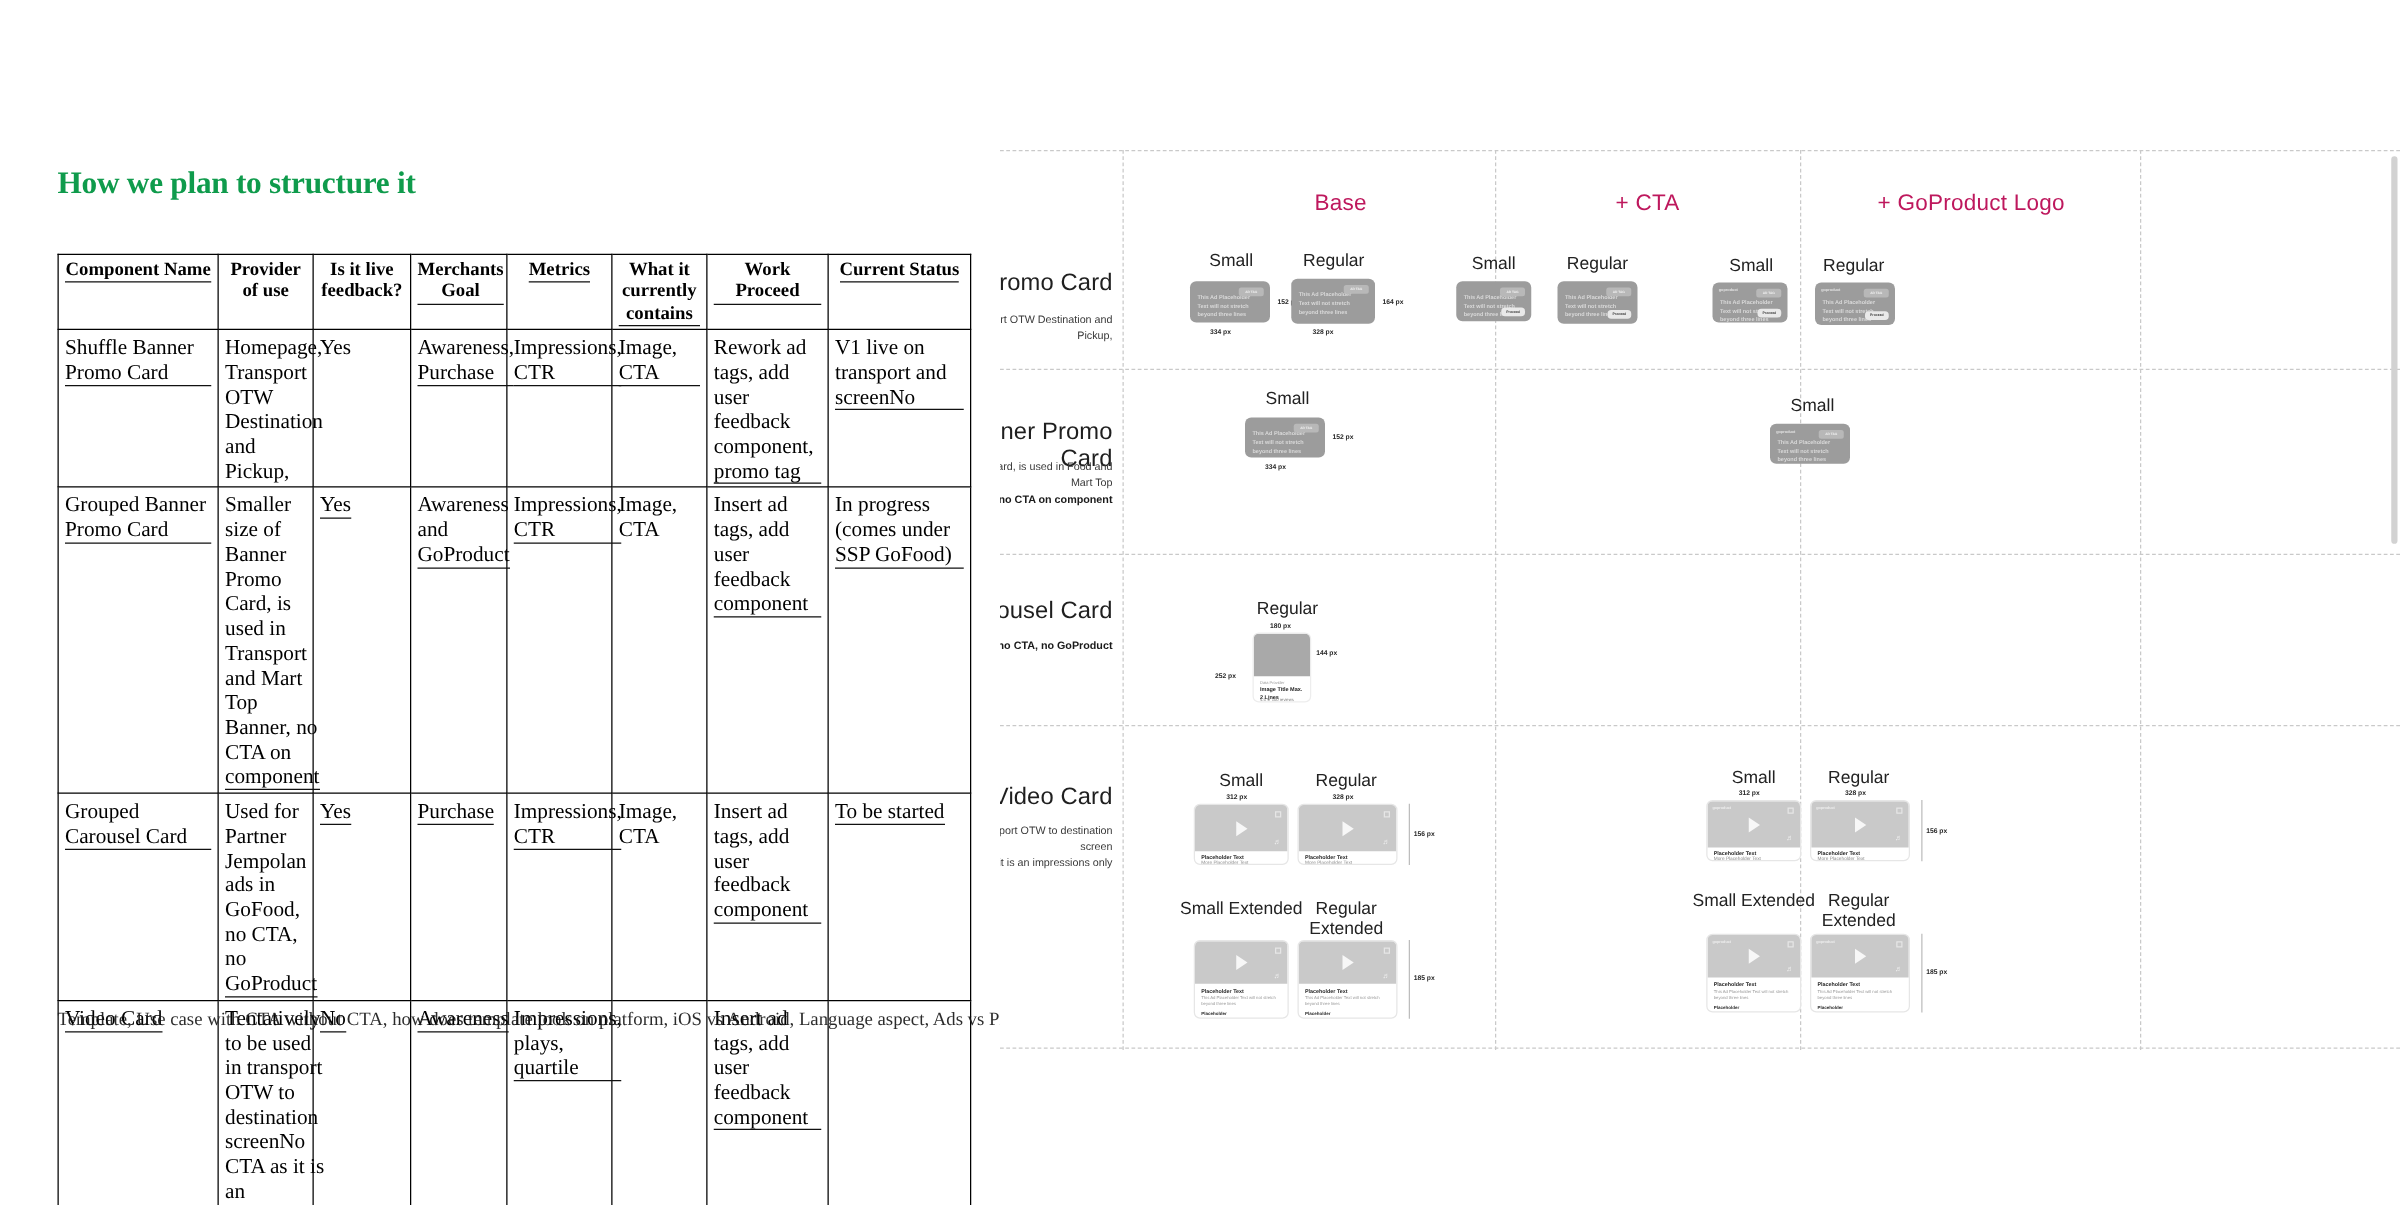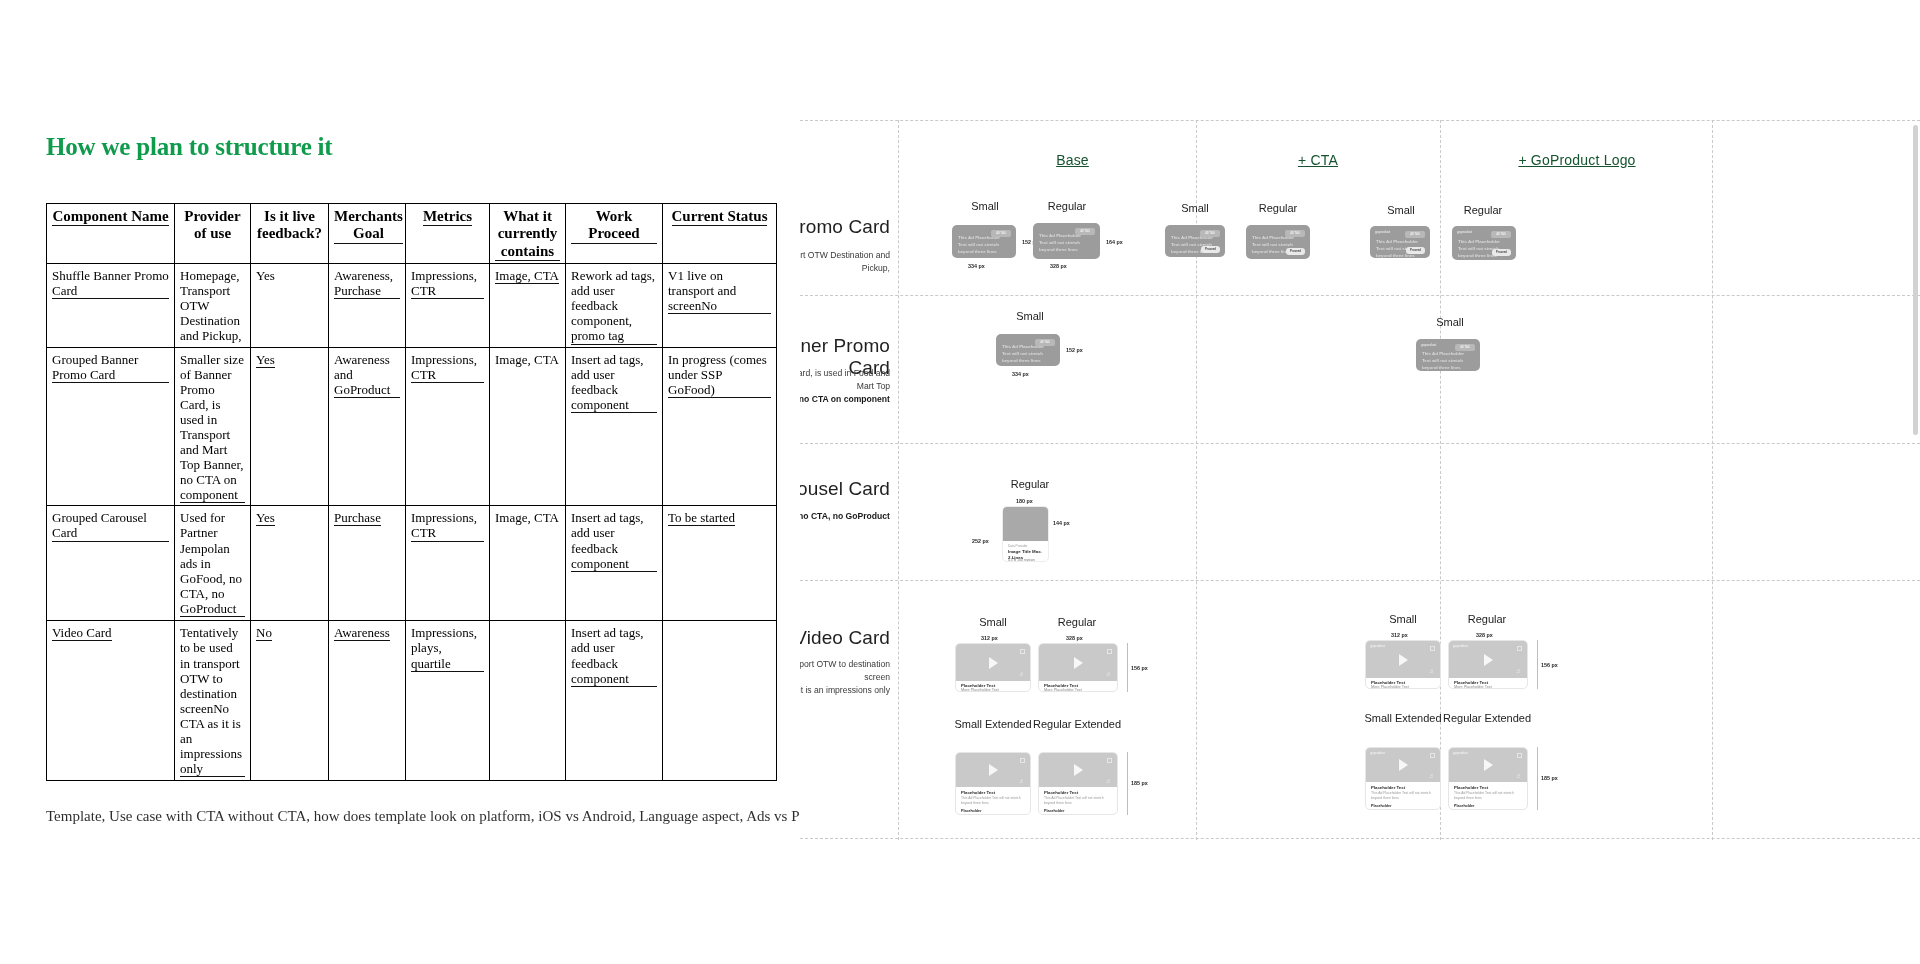--- a/index.html
+++ b/index.html
@@ -40,21 +40,21 @@
     border-collapse: collapse;
     width: 730px;
     table-layout: fixed;
     font-family: "Liberation Serif", serif;
     background: #fff;
   }
   table.plan th, table.plan td {
     border: 1.3px solid #000;
     vertical-align: top;
     padding: 4px 5px 2px 5px;
-    font-size: 13px;
+    font-size: 17px;
     line-height: 1.16;
     color: #000;
   }
   table.plan th {
     font-weight: bold;
     font-size: 15px;
     height: 60px;
   }
   .cell-ul {
     display: inline-block;
@@ -84,36 +84,35 @@
   .vline {
     position: absolute; top: 120px; height: 720px; width: 0;
     border-left: 1.2px dashed #c9c9c9;
   }
   .hline {
     position: absolute; left: 0px; width: 1120px; height: 0;
     border-top: 1.2px dashed #c9c9c9;
   }
   .col-head {
     position: absolute; text-align: center;
-    font-size: 14px; color: #14532d; font-weight: 400;
+    font-size: 18px; color: #be185d; font-weight: 400;
     letter-spacing: .2px;
-    text-decoration: underline;
   }
   .row-title {
     position: absolute; text-align: right;
     font-size: 19px; color: #1f1f1f; letter-spacing: .1px;
   }
   .row-desc {
     position: absolute; text-align: right;
     font-size: 8.6px; color: #3a3a3a; line-height: 1.5;
   }
   .row-desc b { font-weight: bold; color:#1a1a1a; }
   .variant-label {
     position: absolute; text-align: center;
-    font-size: 11px; color: #222;
+    font-size: 14px; color: #222;
     line-height: 1.15;
   }
   .dim {
     position: absolute;
     font-size: 5.4px; font-weight: bold; color: #2a2a2a;
     white-space: nowrap;
   }
 
   
   .mock {

